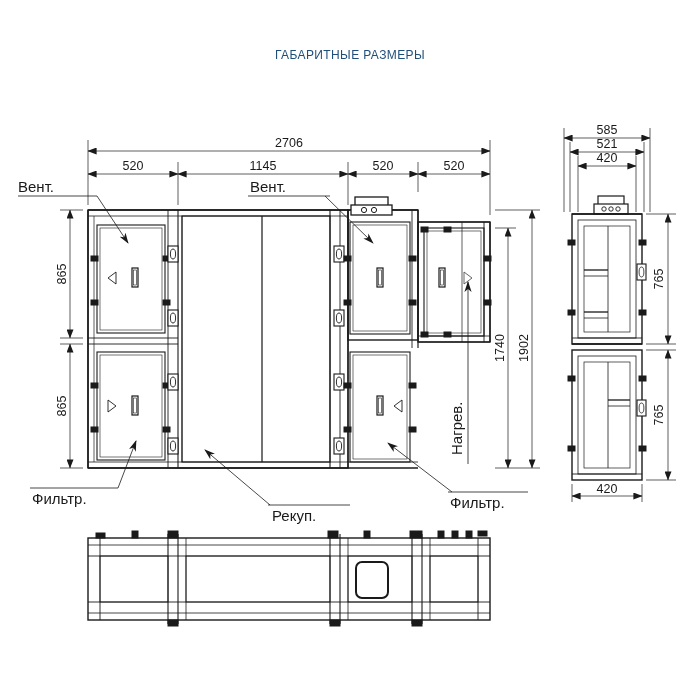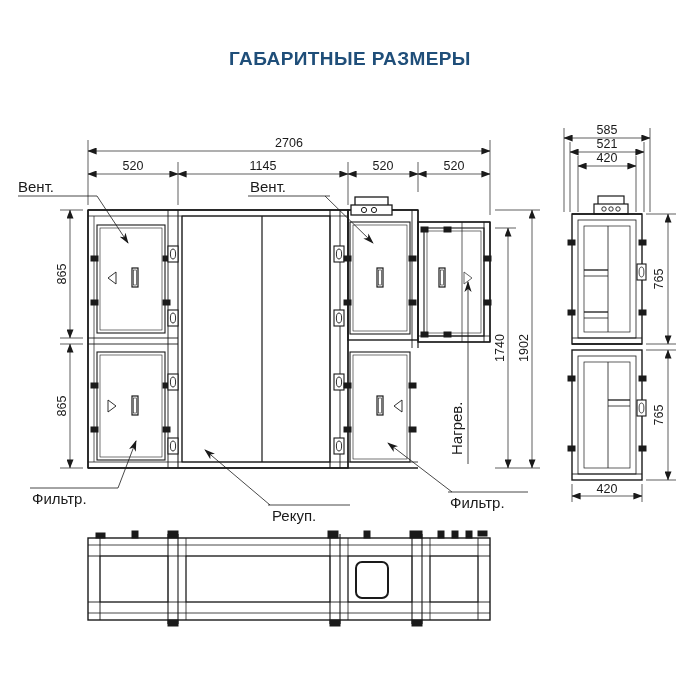--- a/index.html
+++ b/index.html
@@ -7,21 +7,21 @@
     width:700px;height:700px;
     background:#ffffff;
     font-family:"Liberation Sans", sans-serif;
     overflow:hidden;
     position:relative;
   }
   #sheet{position:absolute;inset:0;width:700px;height:700px;}
   .ttl{
     position:absolute;left:0;top:48px;width:700px;
     text-align:center;
-    font-size:19px;font-weight:bold;letter-spacing:.4px;
+    font-size:12px;font-weight:normal;letter-spacing:.4px;
   }
   svg{display:block;}
   text{font-family:"Liberation Sans", sans-serif;}
 </style>
 </head>
 <body>
 
 <div id="sheet">
 
   <div class="ttl" style="color:#1F4E79">ГАБАРИТНЫЕ РАЗМЕРЫ</div>

